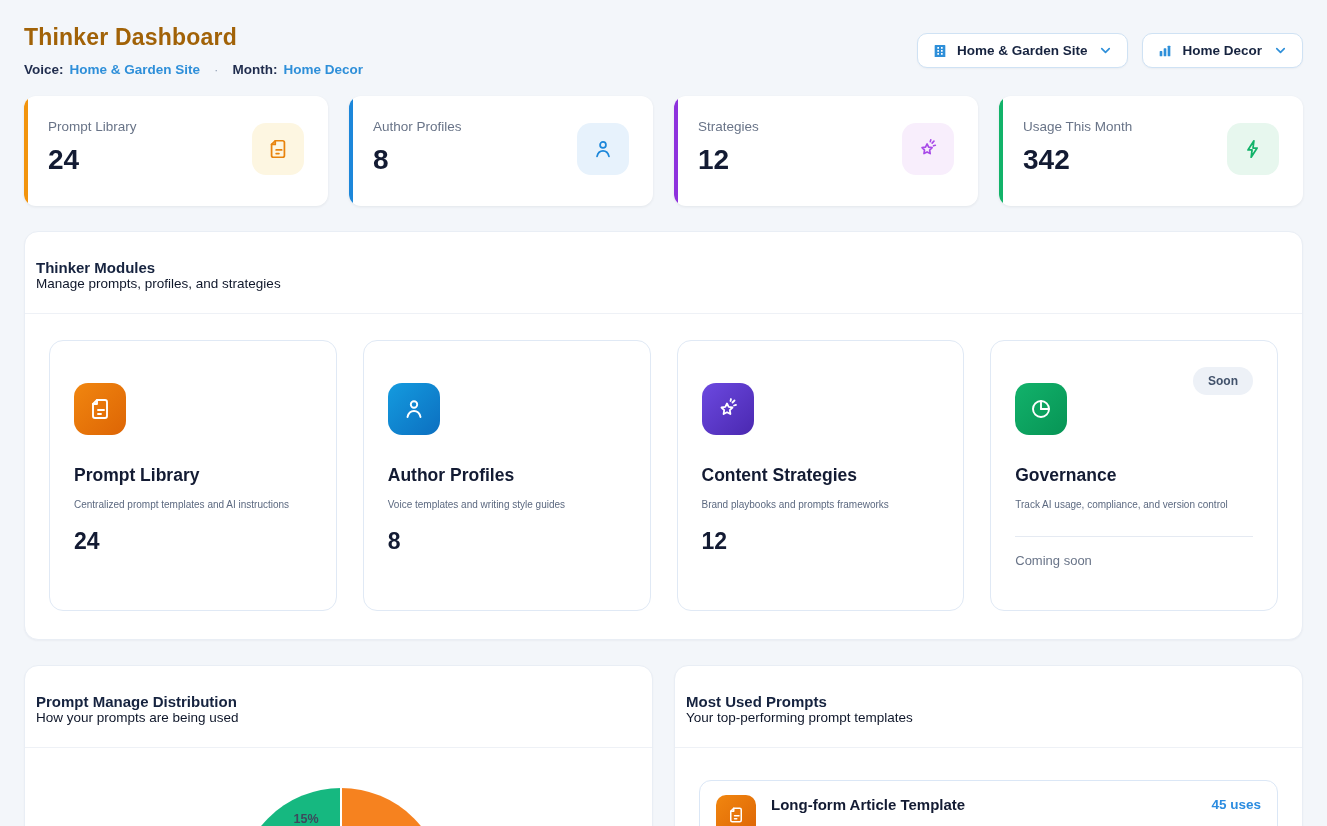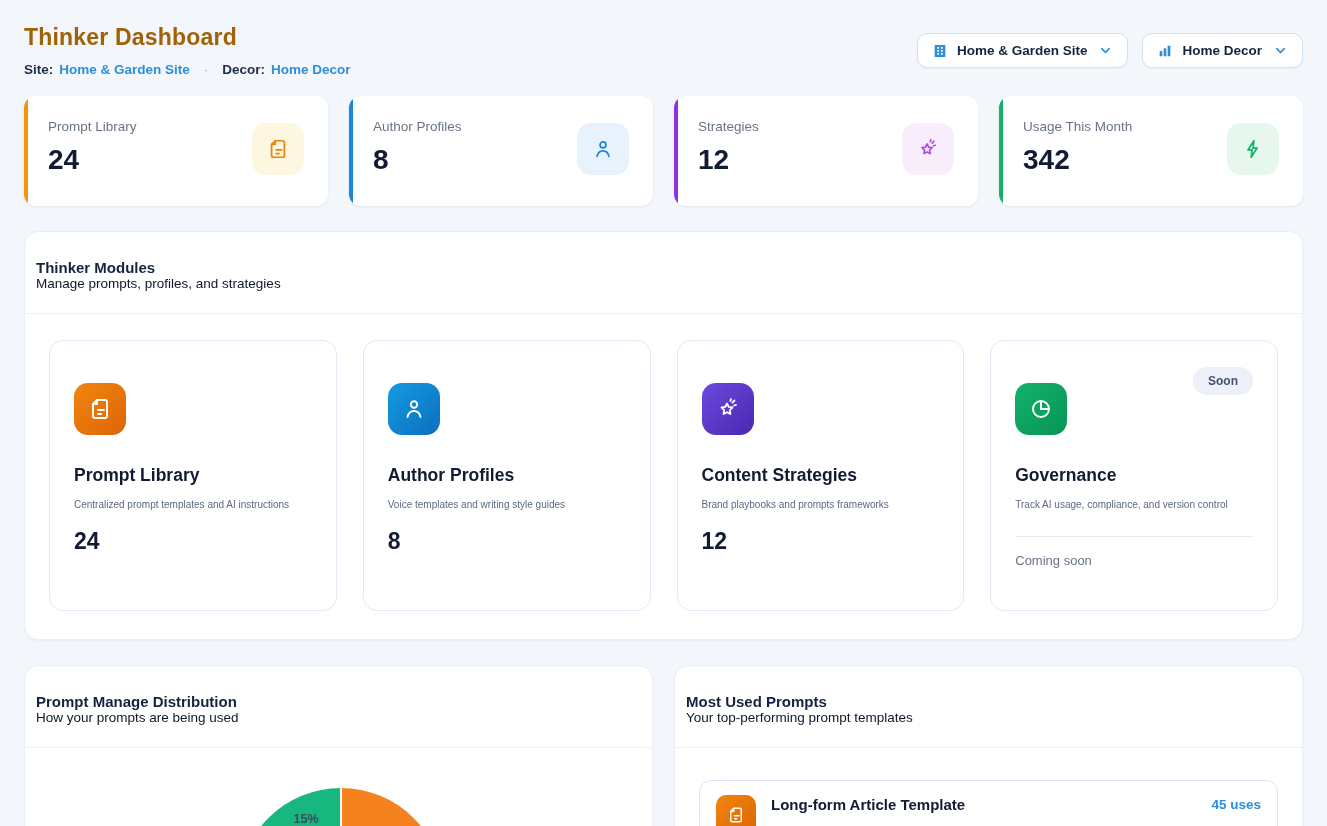--- a/index.html
+++ b/index.html
@@ -92,24 +92,24 @@
   .prompt-uses { margin-left:auto; font-size:13.5px; font-weight:800; color:#2b8ce0; padding-top:2px; }
 </style>
 </head>
 <body>
 
 <div class="page">
 
   <div class="header">
     <div class="page-title">Thinker Dashboard</div>
     <div class="meta-row">
-      <span class="meta-label">Site:</span>
+      <span class="meta-label">Voice:</span>
       <a class="meta-link">Home &amp; Garden Site</a>
       <span class="meta-dot">·</span>
-      <span class="meta-label">Decor:</span>
+      <span class="meta-label">Month:</span>
       <a class="meta-link">Home Decor</a>
     </div>
     <div class="header-controls">
       <button class="select-btn">
         <span class="lead-ic">
           <svg width="16" height="16" viewBox="0 0 24 24" fill="currentColor">
               <path d="M5 3h14a1 1 0 0 1 1 1v17H4V4a1 1 0 0 1 1-1zm3 3v2.5h2.5V6H8zm5.5 0v2.5H16V6h-2.5zM8 10.5V13h2.5v-2.5H8zm5.5 0V13H16v-2.5h-2.5zM8 15v2.5h2.5V15H8zm5.5 0v2.5H16V15h-2.5z"></path>
             </svg>
         </span>
         <span>Home &amp; Garden Site</span>

